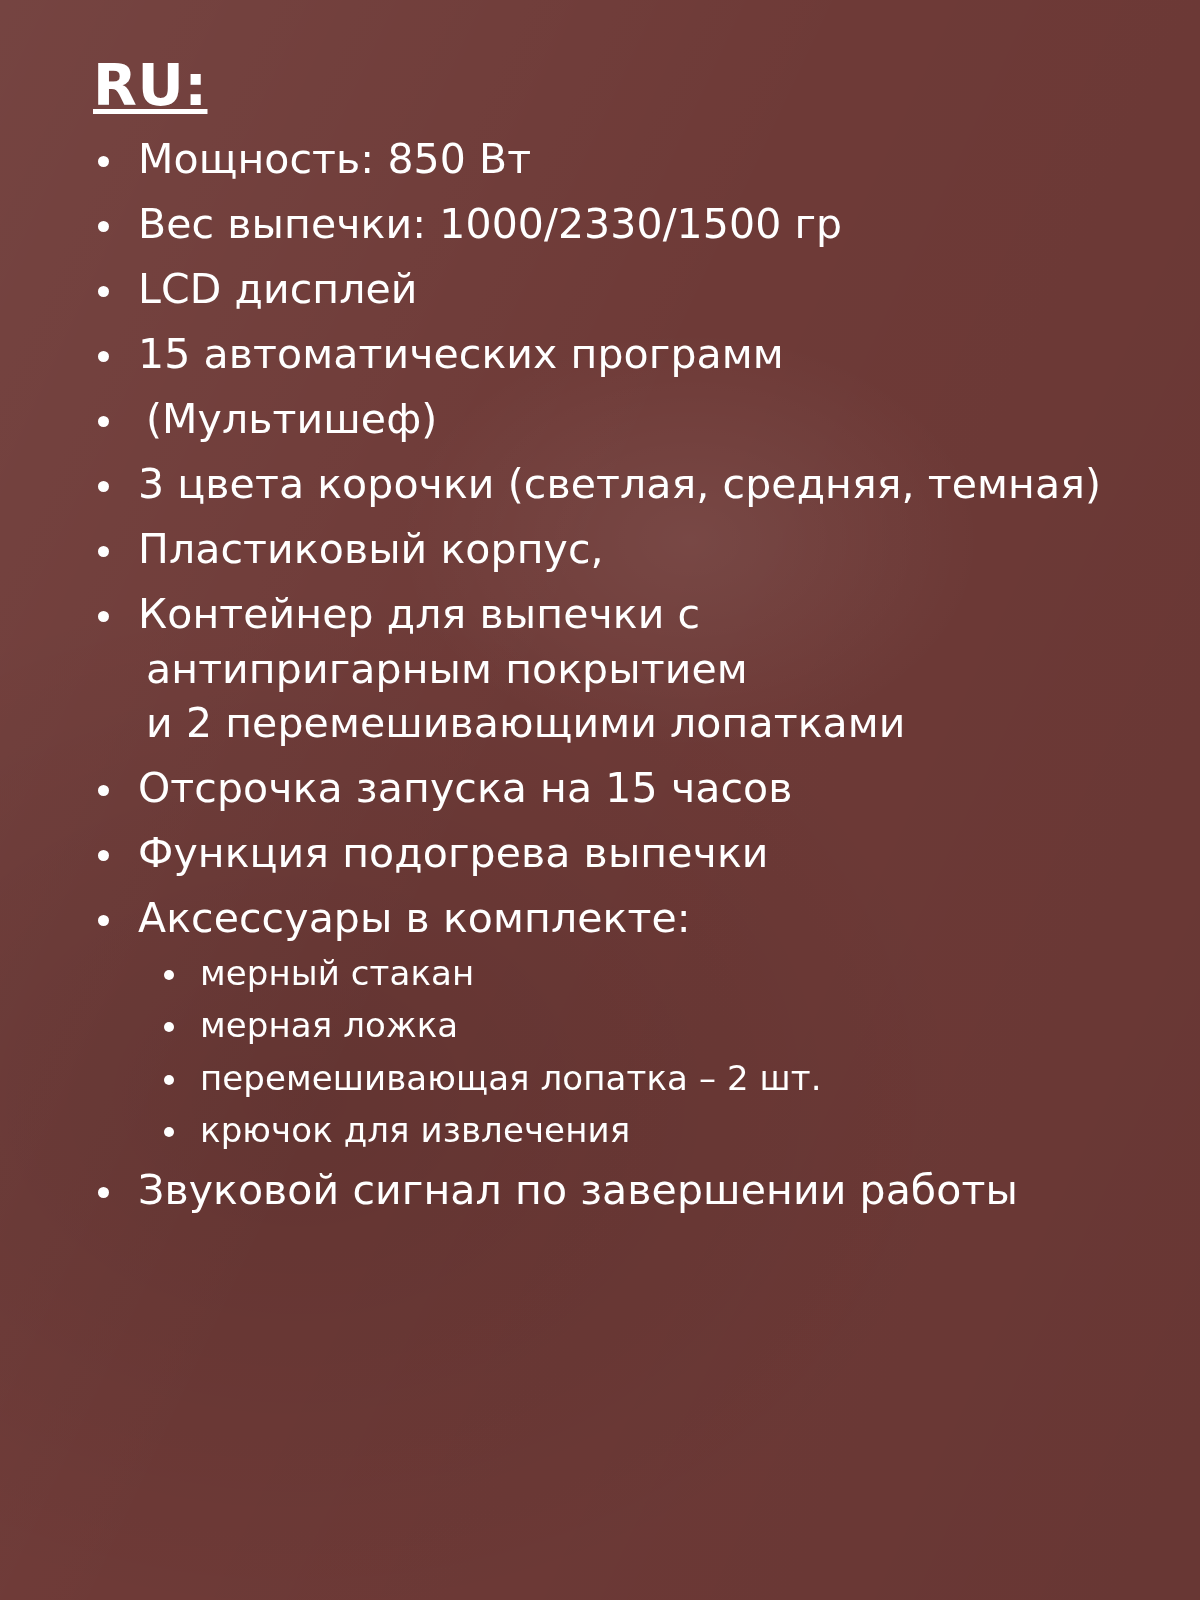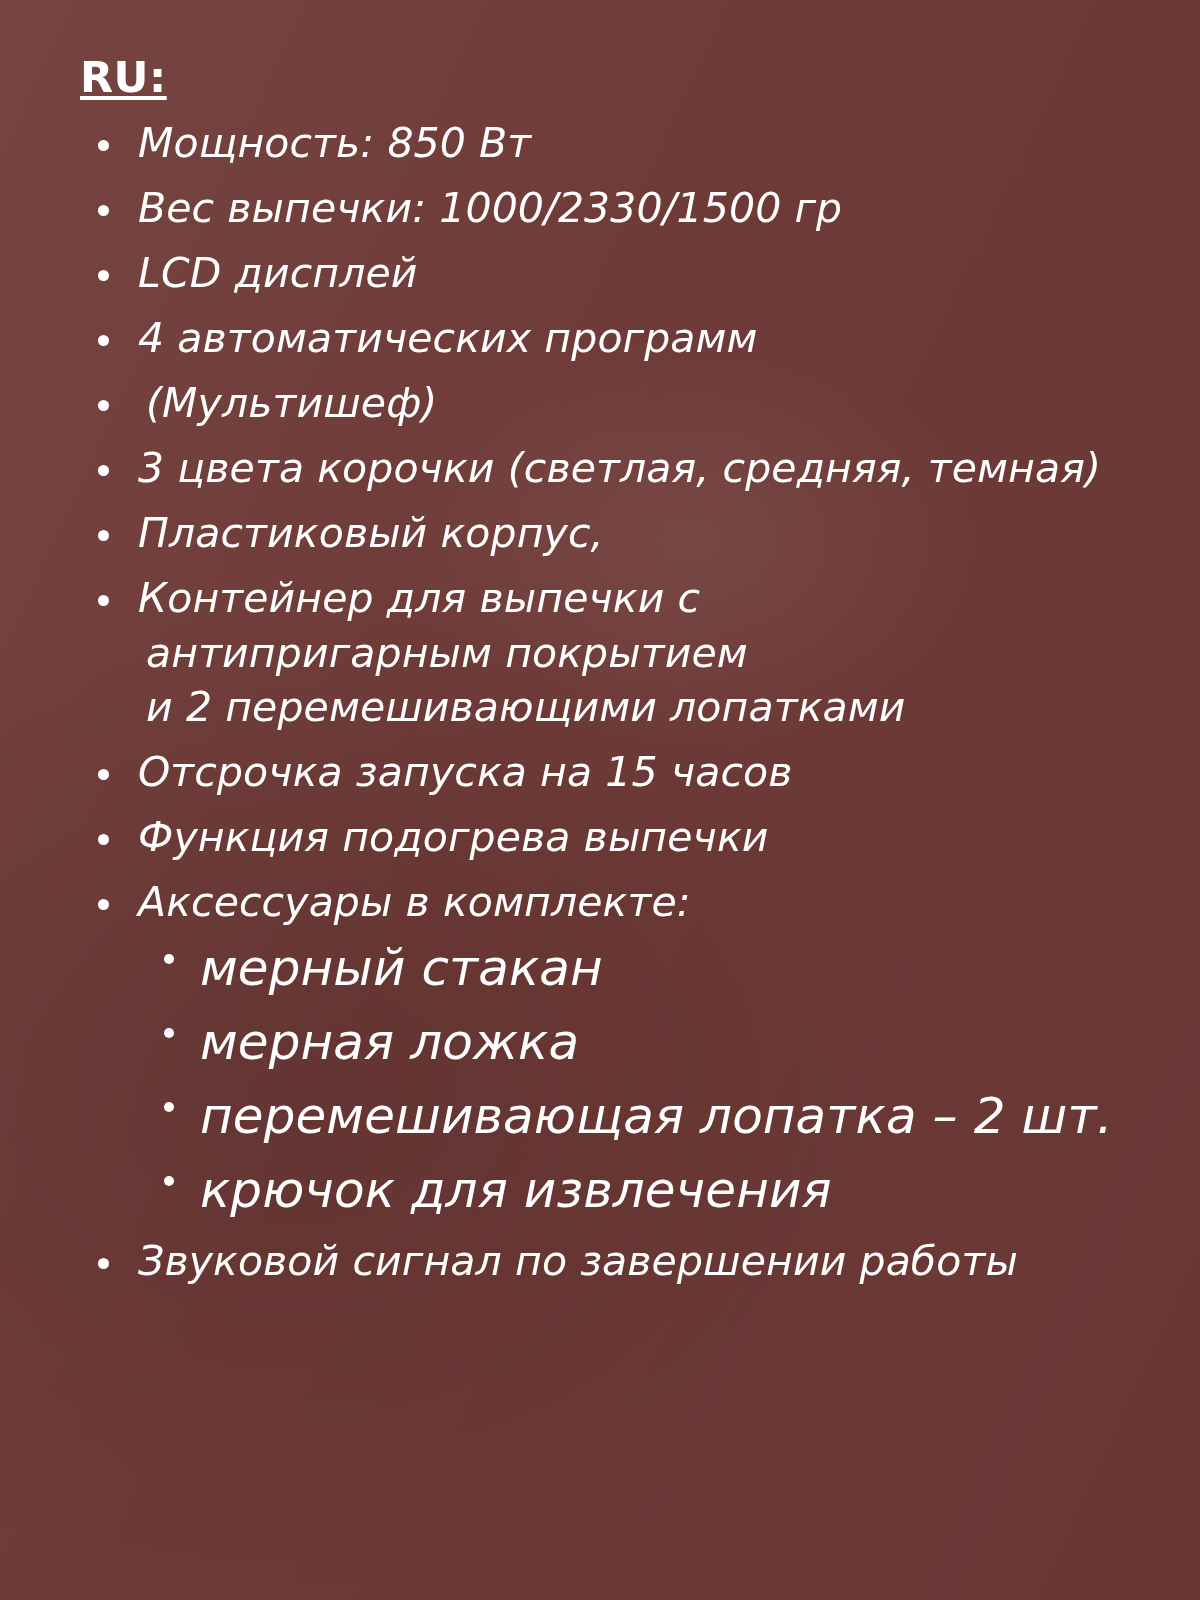--- a/index.html
+++ b/index.html
@@ -26,40 +26,39 @@
       linear-gradient(115deg, rgba(255,255,255,0.05) 0%, rgba(255,255,255,0.0) 45%, rgba(0,0,0,0.06) 100%);
     mix-blend-mode: normal;
   }
   .page {
     position: relative;
     padding: 52px 30px 0 76px;
     box-sizing: border-box;
     z-index: 2;
   }
   .lang-title {
-    font-size: 43px;
+    font-size: 57px;
     font-weight: 700;
     text-decoration: underline;
     text-underline-offset: 4px;
     letter-spacing: 0.5px;
-    margin: 0 0 14px 4px;
+    margin: 0 0 14px 17px;
   }
   ul.spec-list {
     list-style: none;
     margin: 0;
     padding: 0;
   }
   ul.spec-list > li {
     position: relative;
     padding-left: 62px;
     font-size: 41px;
     line-height: 1.34;
     margin-bottom: 10px;
     letter-spacing: 0.1px;
-    font-style: italic;
   }
   ul.spec-list > li::before {
     content: "";
     position: absolute;
     left: 22px;
     top: 24px;
     width: 11px;
     height: 11px;
     border-radius: 50%;
     background: #ffffff;
@@ -69,21 +68,21 @@
     padding-left: 8px;
   }
   ul.sub-list {
     list-style: none;
     margin: 4px 0 4px 0;
     padding: 0;
   }
   ul.sub-list > li {
     position: relative;
     padding-left: 62px;
-    font-size: 50px;
+    font-size: 34px;
     line-height: 1.36;
     margin-bottom: 6px;
   }
   ul.sub-list > li::before {
     content: "";
     position: absolute;
     left: 26px;
     top: 20px;
     width: 10px;
     height: 10px;
@@ -115,21 +114,21 @@
 
     <li>
       <span>Вес выпечки: 1000/2330/1500 гр</span>
     </li>
 
     <li>
       <span>LCD дисплей</span>
     </li>
 
     <li>
-      <span>4 автоматических программ</span>
+      <span>15 автоматических программ</span>
     </li>
 
     <li>
       <span class="line2">(Мультишеф)</span>
     </li>
 
     <li>
       <span>3 цвета корочки (светлая, средняя, темная)</span>
     </li>
 

